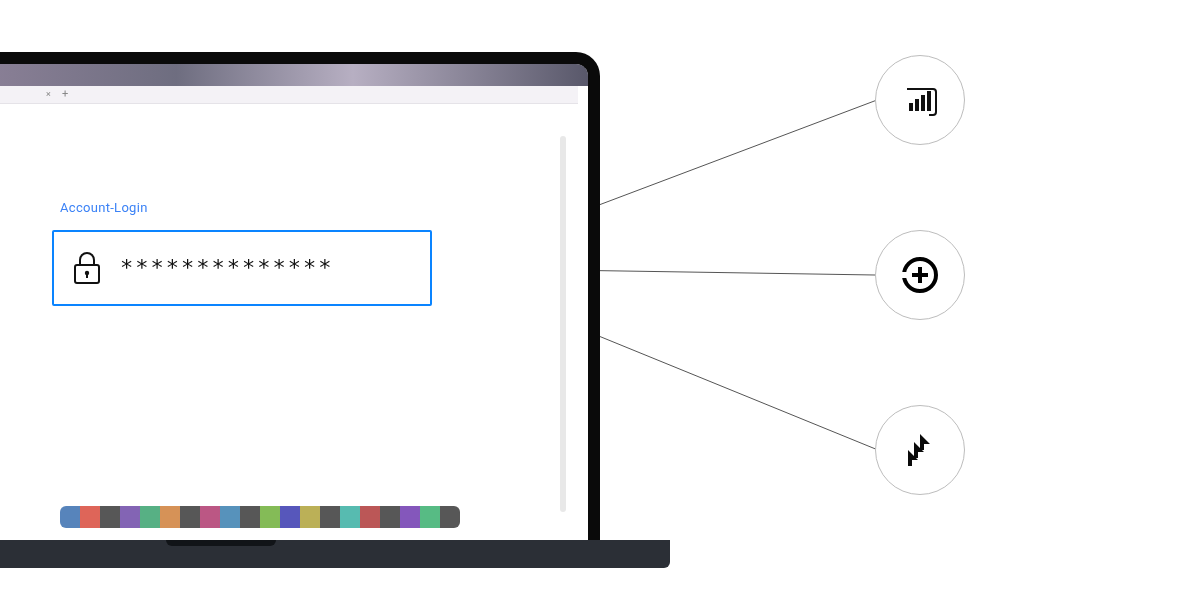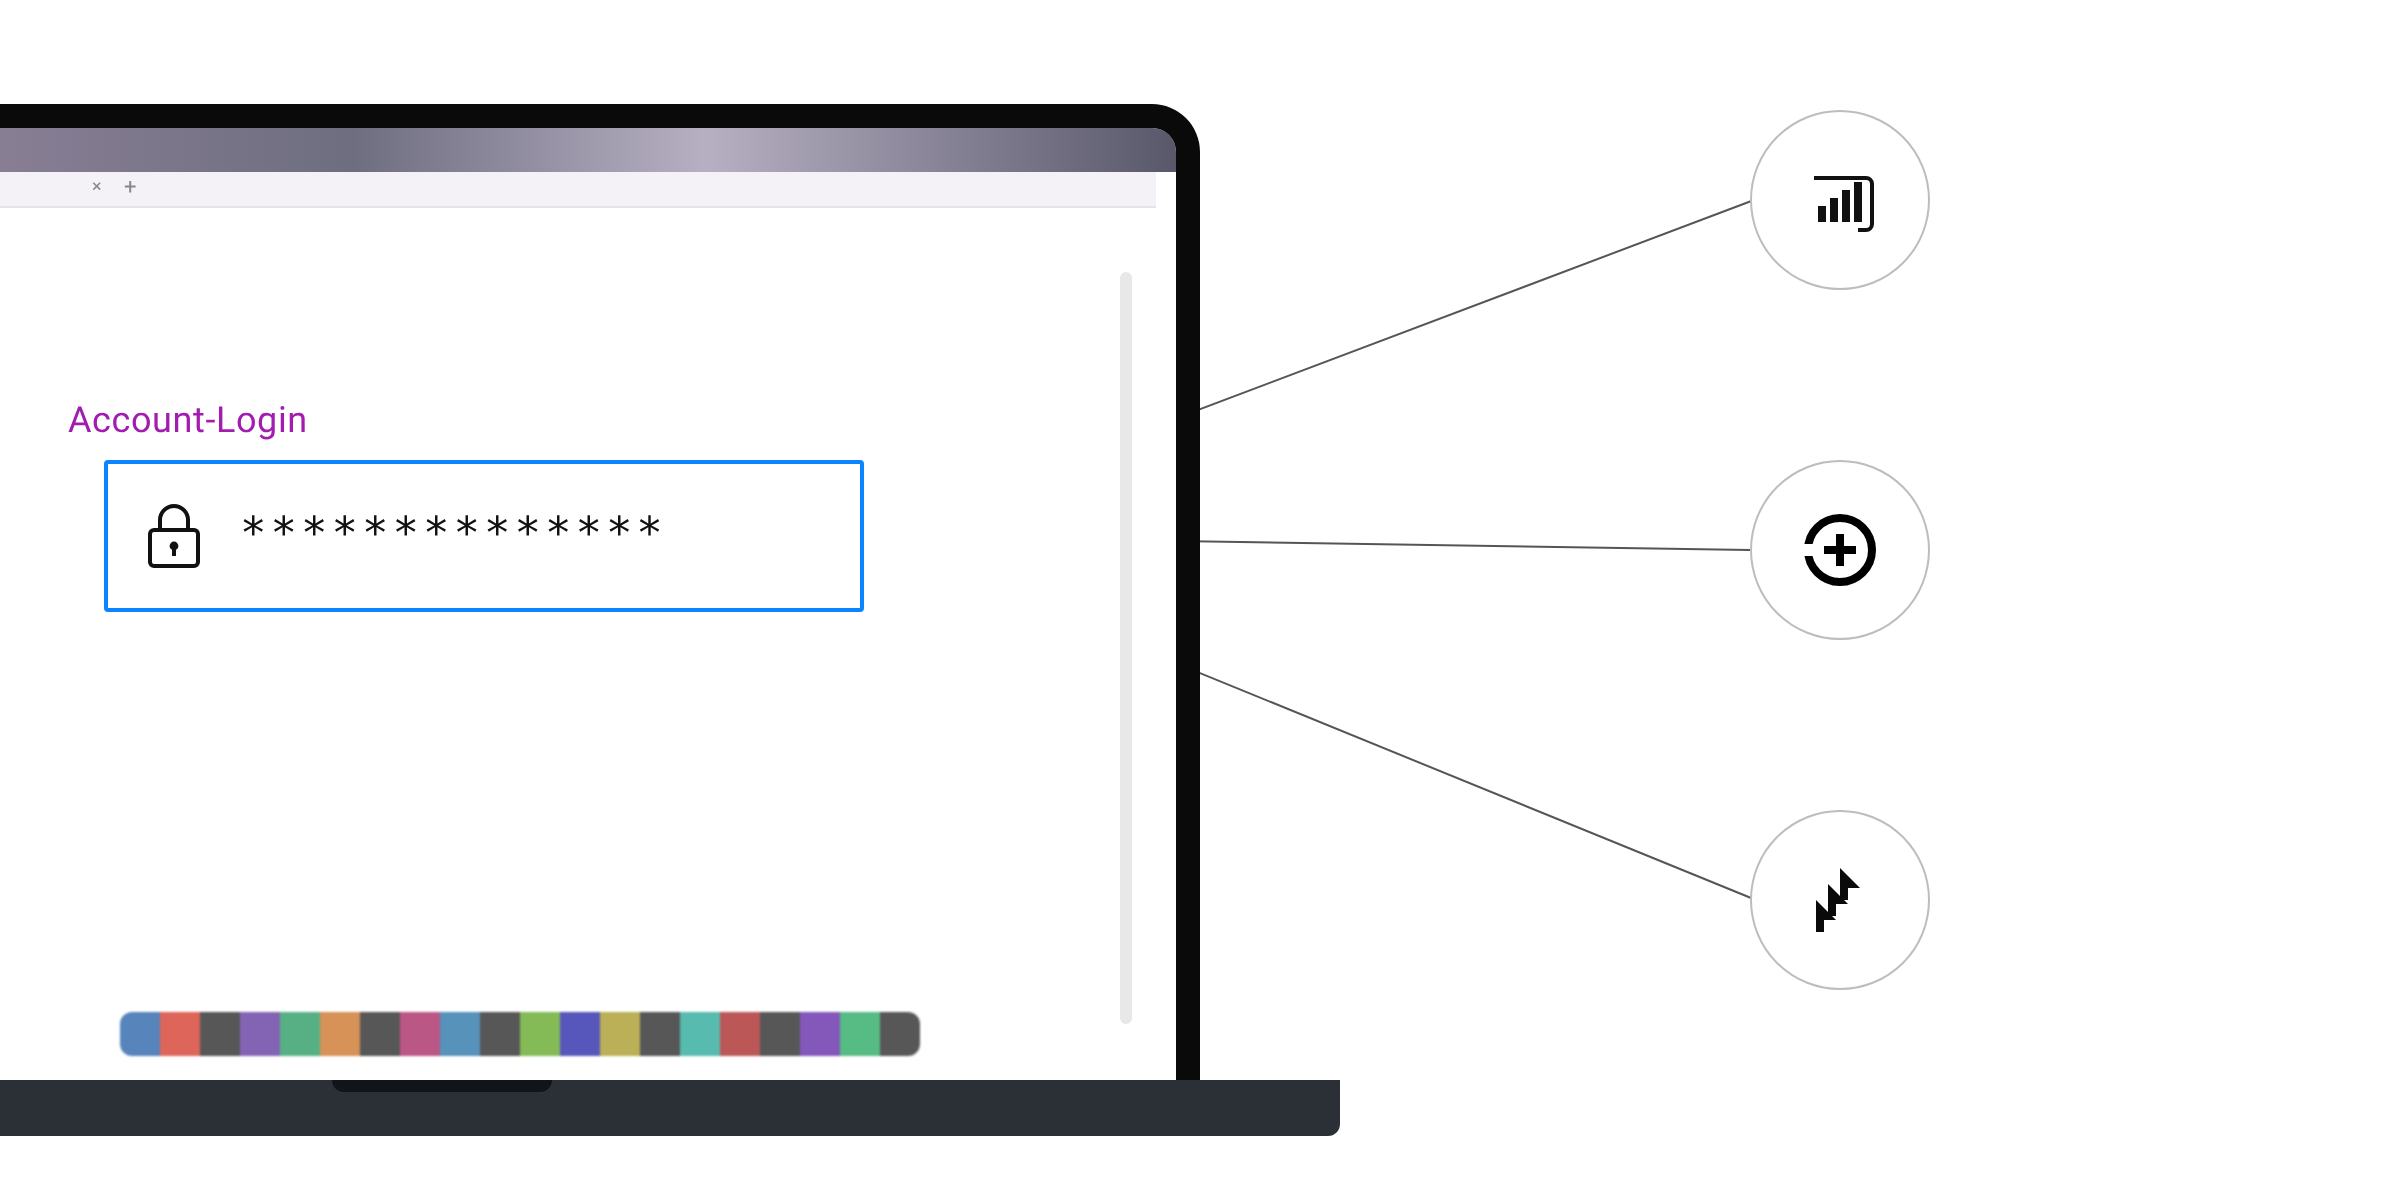--- a/index.html
+++ b/index.html
@@ -74,24 +74,24 @@
     right: 12px;
     top: 32px;
     bottom: 28px;
     width: 6px;
     background: #e8e8e8;
     border-radius: 3px;
   }
   
   .login-label {
     position: absolute;
-    left: 34px;
+    left: 60px;
     top: 200px;
-    font-size: 18px;
-    color: #a21caf;
+    font-size: 13px;
+    color: #3b82f6;
     letter-spacing: 0.3px;
   }
   .login-field {
     position: absolute;
     left: 52px;
     top: 230px;
     width: 380px;
     height: 76px;
     border: 2px solid #0a84ff;
     border-radius: 2px;

